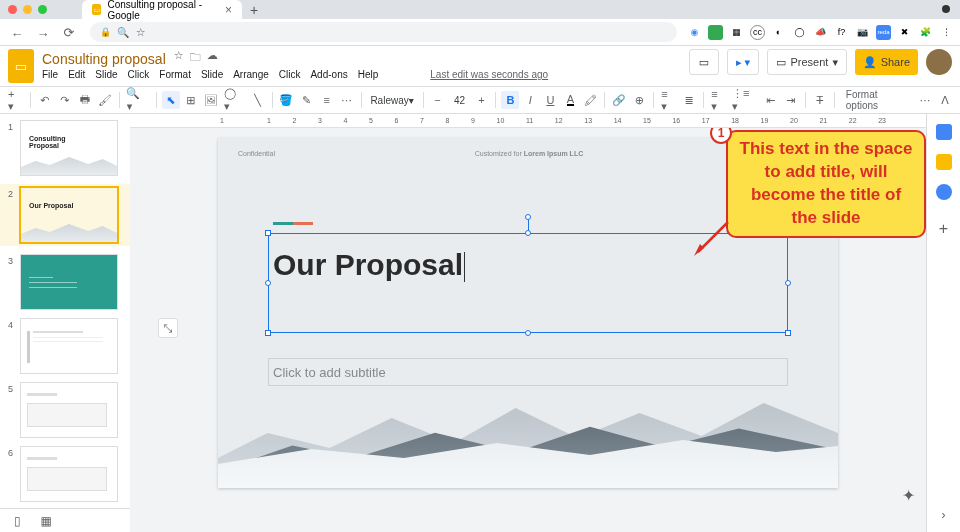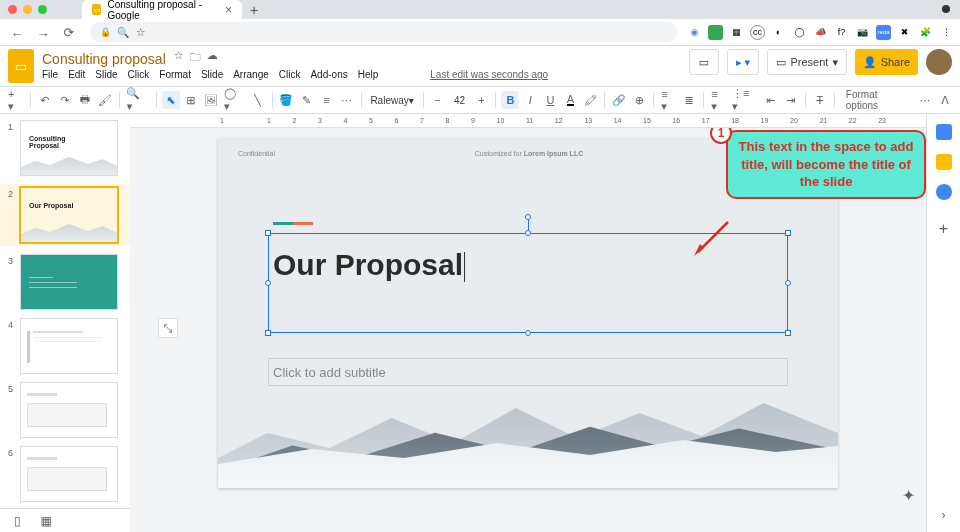--- a/index.html
+++ b/index.html
@@ -105,21 +105,21 @@
 .rot-handle { position: absolute; top: -20px; left: 50%; margin-left: -3px; width: 6px; height: 6px; border: 1.5px solid #1a73e8; background: #fff; border-radius: 50%; }
 .rot-line { position: absolute; top: -16px; left: 50%; width: 1px; height: 14px; background: #1a73e8; }
 .accent-bar { position: absolute; top: -12px; left: 4px; width: 40px; height: 3px; background: linear-gradient(90deg, #2a9d8f 50%, #e76f51 50%); }
 .title-text { font-size: 30px; font-weight: 600; color: #2b2b2b; padding: 14px 4px; position: relative; }
 .title-text::after { content: ''; display: inline-block; width: 1px; height: 30px; background: #333; vertical-align: middle; margin-left: 1px; }
 .subtitle-box { position: absolute; top: 220px; left: 50px; width: 520px; height: 28px; border: 1px solid #d0d0d0; display: flex; align-items: center; padding: 8px 4px; font-size: 13px; color: #888; }
 .float-tool { position: absolute; left: 28px; top: 190px; width: 20px; height: 20px; background: #fff; border: 1px solid #dadce0; border-radius: 3px; display: flex; align-items: center; justify-content: center; font-size: 11px; color: #5f6368; }
 
 
 .annot { position: absolute; top: 2px; right: 0px; width: 200px; }
-.annot-box { border: 2.5px solid #d93025; border-radius: 10px; padding: 6px 8px; background: #5eead4; font-size: 13px; font-weight: bold; color: #d93025; text-align: center; line-height: 1.35; }
+.annot-box { border: 2.5px solid #d93025; border-radius: 10px; padding: 6px 8px; background: #fde047; font-size: 17px; font-weight: bold; color: #d93025; text-align: center; line-height: 1.35; }
 .annot-badge { position: absolute; top: -8px; left: -16px; width: 22px; height: 22px; border: 2.5px solid #d93025; border-radius: 50%; background: #fff; display: flex; align-items: center; justify-content: center; font-size: 12px; font-weight: bold; color: #d93025; }
 .annot-arrow { position: absolute; top: 88px; left: -34px; }
 .annot-arrow svg { }
 
 
 .notes-bar { height: 28px; border-top: 1px solid #dadce0; display: flex; align-items: center; padding: 0 8px; font-size: 10px; color: #80868b; }
 .notes-resize { position: absolute; right: 44px; bottom: 32px; width: 14px; height: 14px; color: #5f6368; }
 
 
 .bottom-bar { position: absolute; bottom: 0; left: 0; width: 130px; height: 24px; border-top: 1px solid #dadce0; background: #fff; display: flex; align-items: center; gap: 20px; padding: 0 14px; color: #5f6368; }

